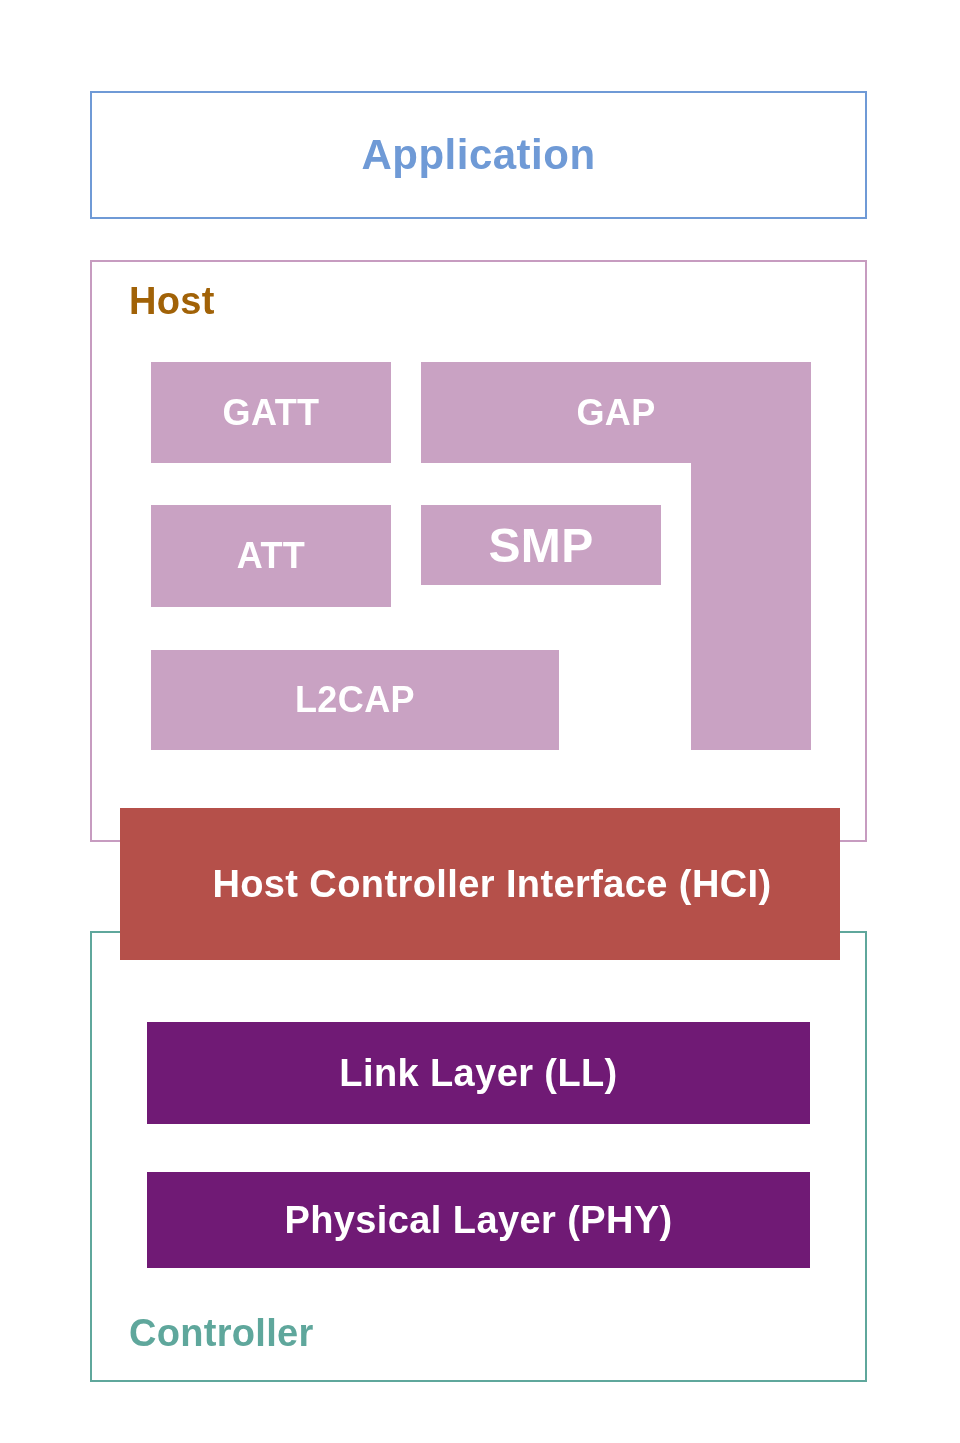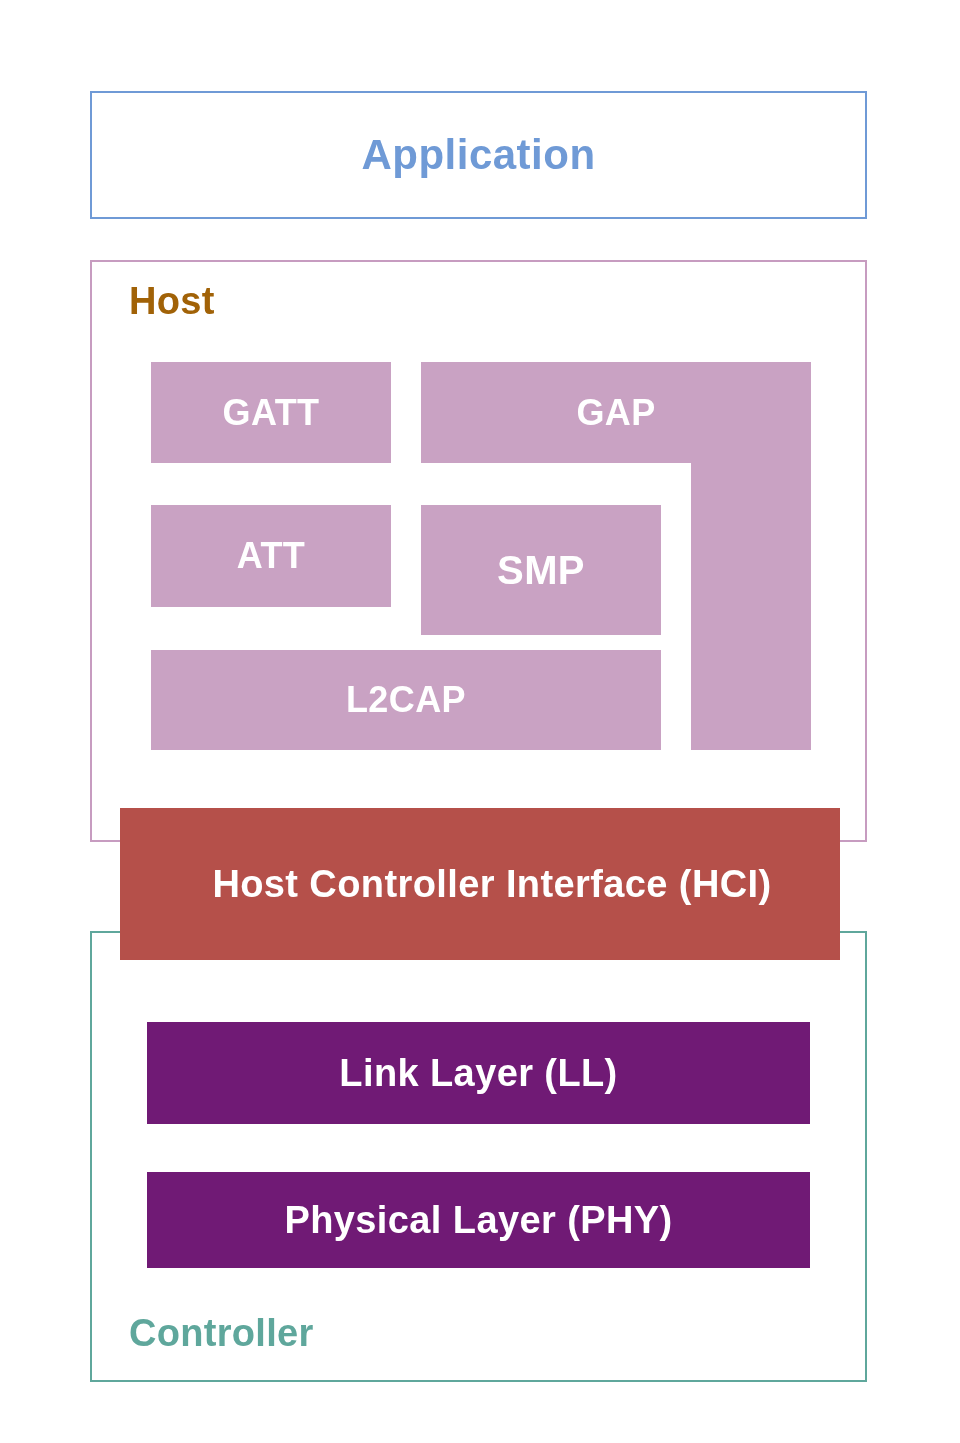--- a/index.html
+++ b/index.html
@@ -103,26 +103,26 @@
     width: 240px; height: 101px;
     font-size: 36px;
   }
   .blk-att {
     left: 151px; top: 505px;
     width: 240px; height: 102px;
     font-size: 36px;
   }
   .blk-smp {
     left: 421px; top: 505px;
-    width: 240px; height: 130px;
-    font-size: 40px;
+    width: 240px; height: 80px;
+    font-size: 48px;
   }
   .blk-l2cap {
     left: 151px; top: 650px;
-    width: 510px; height: 100px;
+    width: 408px; height: 100px;
     font-size: 36px;
   }
 
   
   .blk-gap {
     left: 421px; top: 362px;
     width: 390px; height: 388px;
     font-size: 36px;
     align-items: flex-start;
     justify-content: center;

